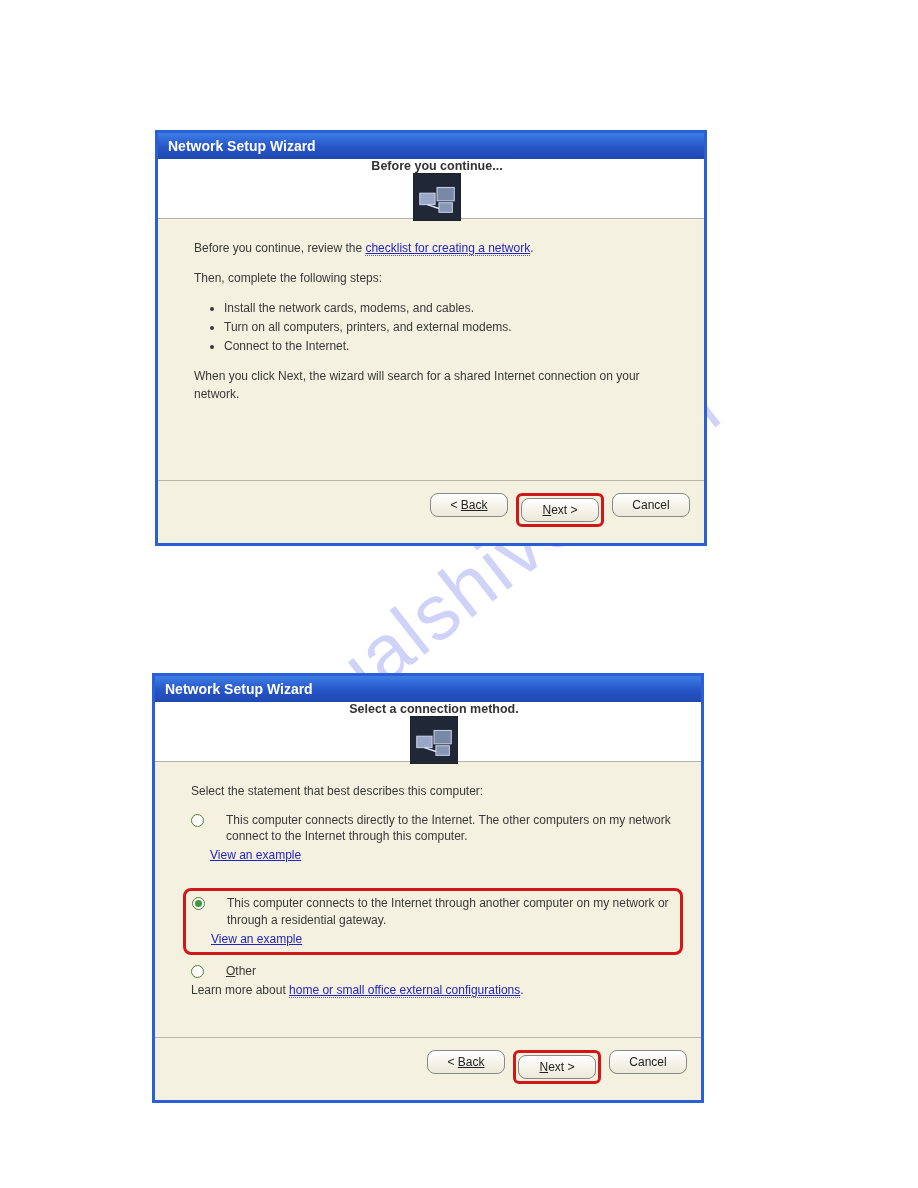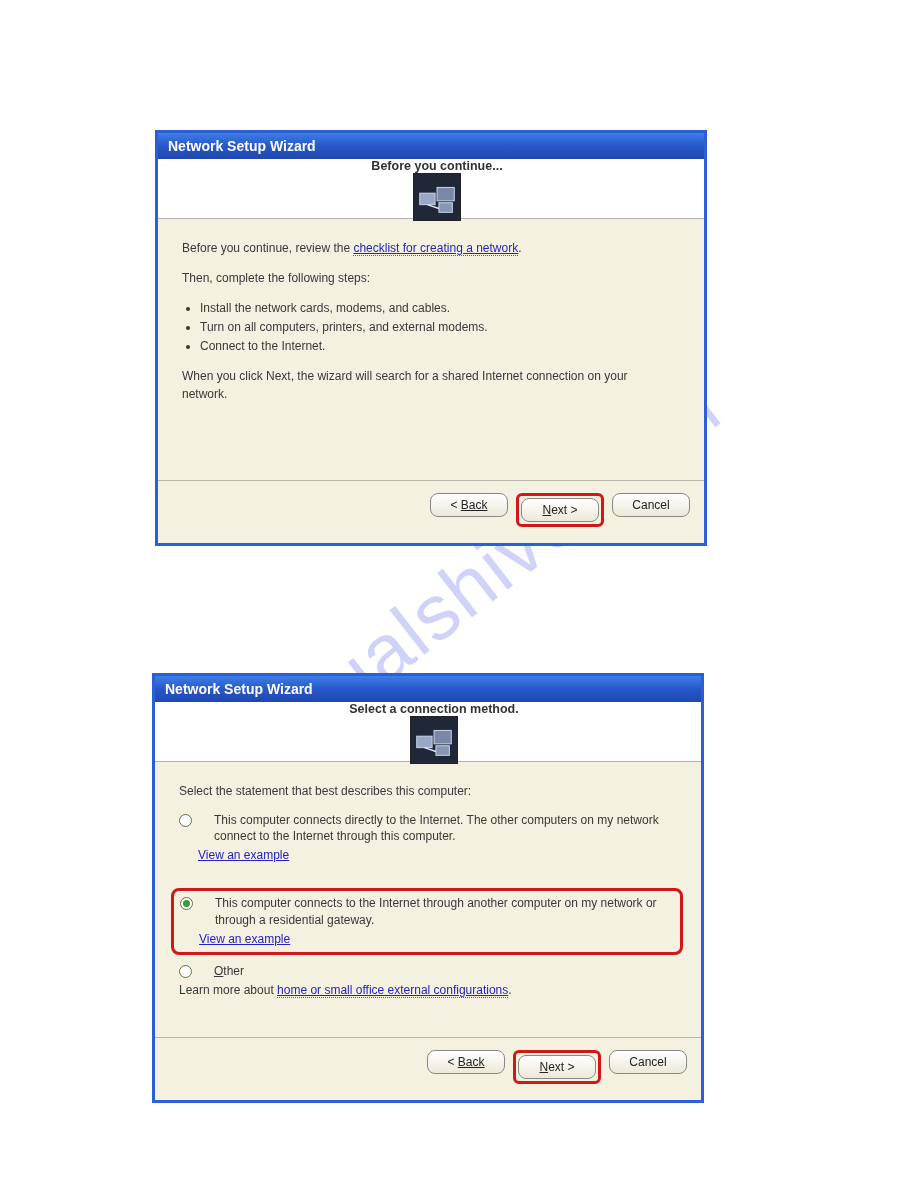--- a/index.html
+++ b/index.html
@@ -56,37 +56,37 @@
   .header-icon {
     width: 48px;
     height: 48px;
     background: #1a1a2a;
     border: 1px solid #222;
     position: relative;
   }
   .header-icon svg { width: 100%; height: 100%; }
 
   .body {
-    padding: 20px 28px 10px 24px;
+    padding: 20px 28px 10px 36px;
     color: #383838;
     font-size: 12px;
     line-height: 1.5;
   }
   .body p { margin: 0 0 12px 0; }
   .link {
     color: #2323c0;
     text-decoration: underline;
     border-bottom: 1px dotted #5050d0;
     cursor: pointer;
   }
   ul.bullets {
     margin: 2px 0 12px 0;
     padding-left: 18px;
   }
-  ul.bullets li { margin: 1px 0; }
+  ul.bullets li { margin: 1px 12px; }
 
   .footer {
     position: absolute;
     bottom: 10px;
     left: 0; right: 0;
     border-top: 1px solid #b8b8a8;
     padding: 12px 14px 6px 0;
     display: flex;
     justify-content: flex-end;
     gap: 8px;

